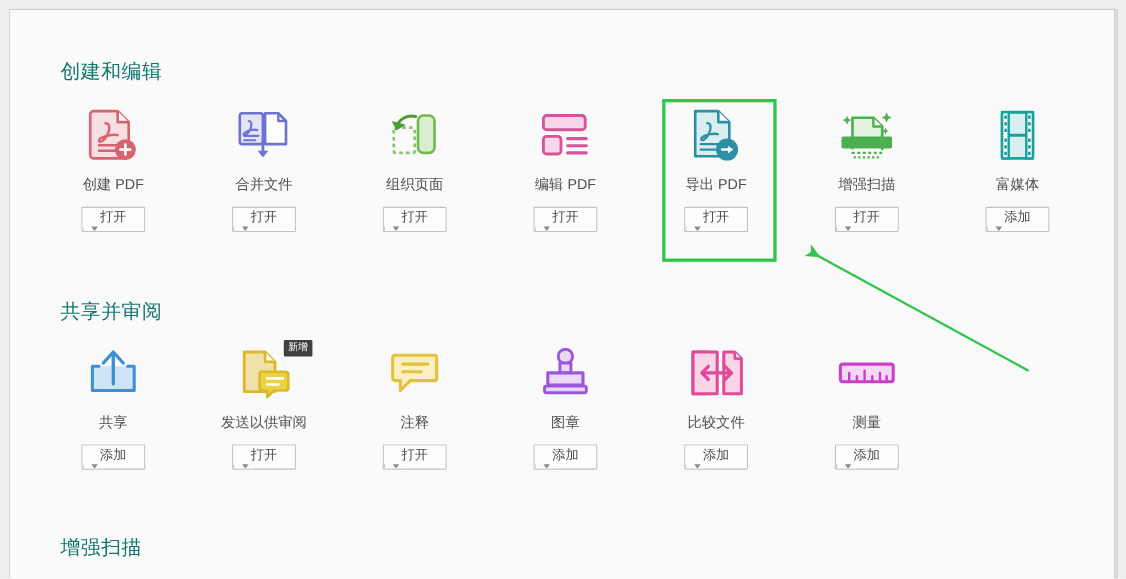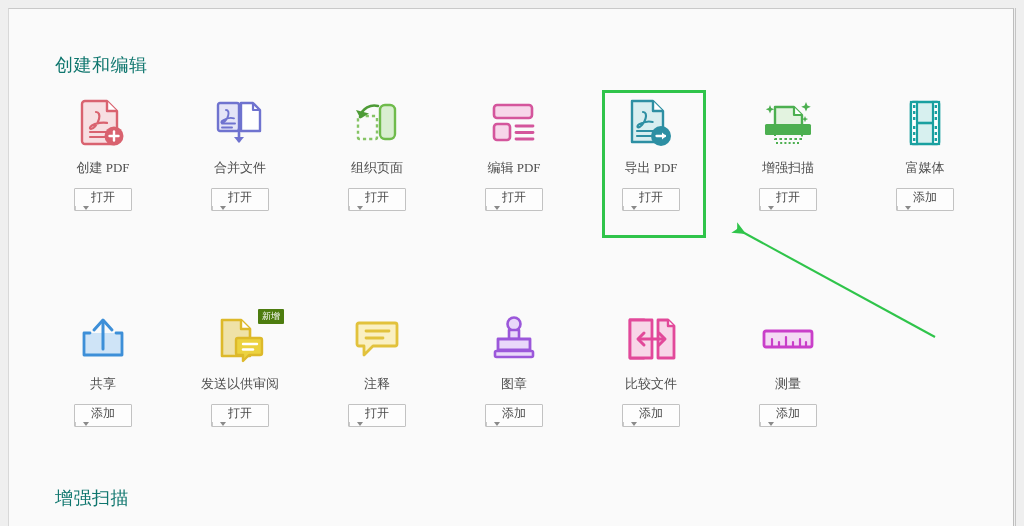--- a/index.html
+++ b/index.html
@@ -59,21 +59,21 @@
     display: flex;
     align-items: center;
     justify-content: center;
     position: relative;
   }
   .tile-label {
     margin-top: 8px;
     font-size: 13px;
     color: #4f4f4f;
     white-space: nowrap;
-    font-family: Liberation Serif, serif;
+    font-family: Liberation Sans, sans-serif;
   }
   .btn-group {
     margin-top: 11px;
     display: inline-flex;
     height: 21px;
     border: 1px solid #c2c2c2;
     background: #fdfdfd;
     border-radius: 1px;
     overflow: hidden;
     align-items: stretch;
@@ -103,21 +103,21 @@
     width: 0; height: 0;
     border-left: 3.5px solid transparent;
     border-right: 3.5px solid transparent;
     border-top: 4px solid #8a8a8a;
   }
 
   .badge {
     position: absolute;
     top: -2px;
     right: 4px;
-    background: #4d7c0f;
+    background: #404040;
     color: #ffffff;
     font-size: 9px;
     line-height: 12px;
     padding: 1px 4px 2px 4px;
     border-radius: 1px;
     font-family: "DejaVu Sans", "Liberation Sans", sans-serif;
     white-space: nowrap;
     z-index: 5;
   }
 
@@ -303,20 +303,21 @@
       </div>
       <div class="tile-label">富媒体</div>
       <div class="btn-group">
         <div class="btn-main">添加</div>
         <div class="btn-caret">
             <span class="caret-glyph"></span>
           </div>
       </div>
     </div>
 
+    <div class="section-title" style="left:46px; top:262px;">共享并审阅</div>
 
     <div class="tile" style="left:46px; top:302px;">
       <div class="tile-icon-wrap">
         <svg width="48" height="48" viewBox="0 0 48 48">
           <path d="M11 18 h-6 v22 h38 v-22 h-6" fill="#cfe4f7" stroke="#3d8fd8" stroke-width="2.8" stroke-linejoin="round" stroke-linecap="round"></path>
           <line x1="24" y1="6" x2="24" y2="34" stroke="#3d8fd8" stroke-width="3" stroke-linecap="round"></line>
           <path d="M15 15 l9 -10 l9 10" fill="none" stroke="#3d8fd8" stroke-width="3" stroke-linejoin="round" stroke-linecap="round"></path>
         </svg>
       </div>
       <div class="tile-label">共享</div>

